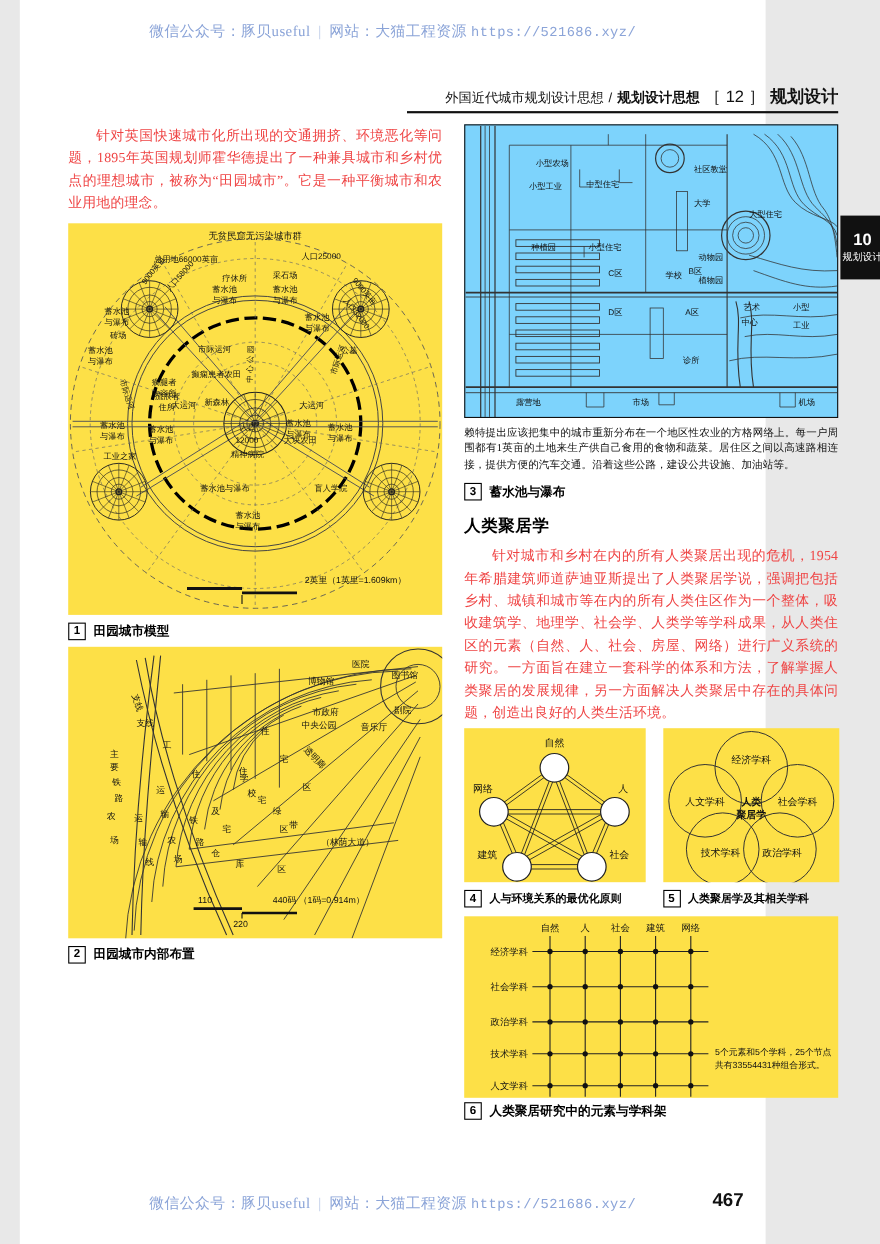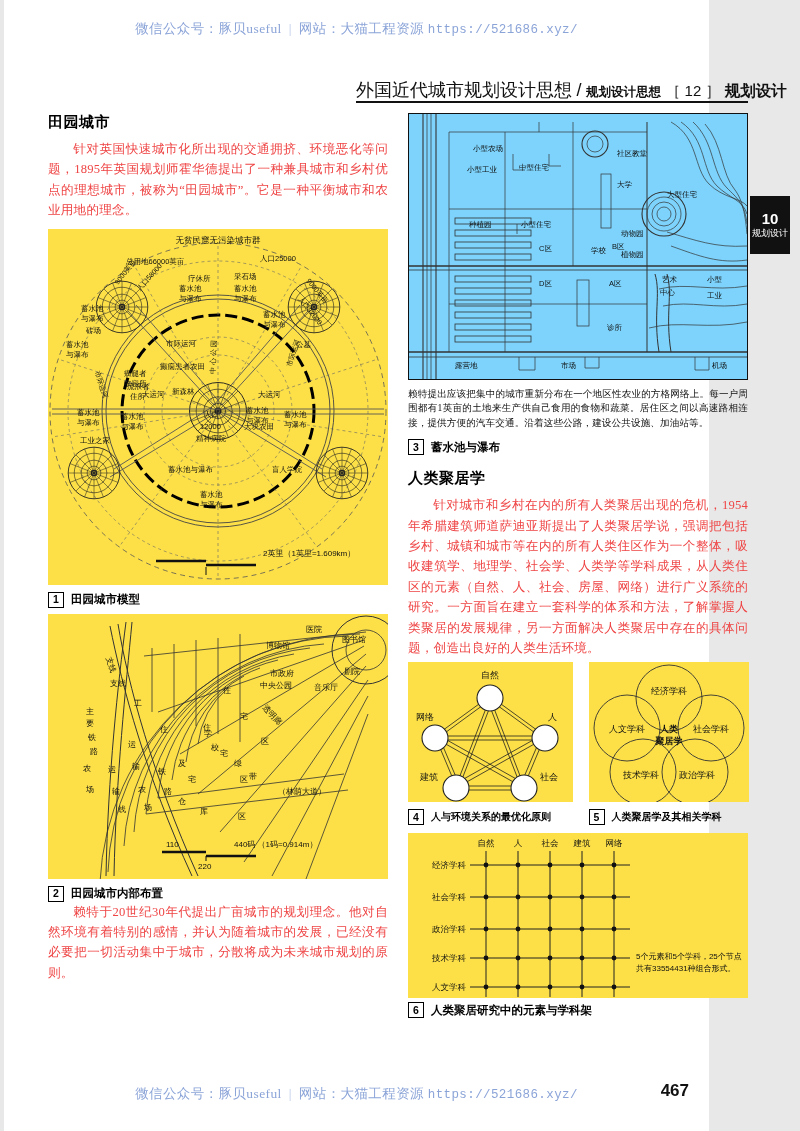--- a/index.html
+++ b/index.html
@@ -3,23 +3,22 @@
 <meta charset="utf-8">
 <style>
   html,body{margin:0;padding:0;}
   body{
     width:800px;height:1131px;
     background:#e8e8e8;
     font-family:"Liberation Serif","DejaVu Serif",serif;
     overflow:hidden;
   }
   .page{
-    position:absolute;left:4px;top:0;width:678px;height:1131px;
+    position:absolute;left:18px;top:0;width:678px;height:1131px;
     background:#ffffff;
-    padding-left:27px;
   }
   
   .wm{
     position:absolute;left:0;width:100%;text-align:center;
     color:#8ba4d8;font-size:13.5px;letter-spacing:.4px;
     font-family:"Liberation Serif",serif;white-space:nowrap;
   }
   .wm .sep{color:#b9c8e6;margin:0 7px;}
   .wm .url{font-family:"Liberation Mono","DejaVu Sans Mono",monospace;font-size:12.5px;}
   #wm-top{top:20px;}
@@ -27,21 +26,21 @@
   .pagenum{
     position:absolute;right:20px;top:1081px;font-size:17px;font-weight:bold;
     font-family:"Liberation Sans",sans-serif;color:#111;
   }
   
   .hdr{
     position:absolute;left:352px;top:78px;width:392px;text-align:right;
     font-family:"Liberation Sans","DejaVu Sans",sans-serif;color:#111;
     white-space:nowrap;
   }
-  .hdr .h-a{font-size:18px;}
+  .hdr .h-a{font-size:12px;}
   .hdr .h-b{font-size:12.5px;font-weight:bold;}
   .hdr .h-c{font-size:15px;}
   .hdr .h-d{font-size:15.5px;font-weight:bold;}
   .hdr-rule{position:absolute;left:352px;top:101px;width:392px;height:2px;background:#111;}
   
   .sidetab{
     position:absolute;left:746px;top:196px;width:40px;height:58px;background:#111;
     color:#fff;font-family:"Liberation Sans",sans-serif;
     display:flex;flex-direction:column;align-items:center;justify-content:center;
   }
@@ -97,21 +96,20 @@
   </div>
   <div class="hdr-rule"></div>
 
   <div class="sidetab">
     <span class="n">10</span>
     <span class="t">规划设计</span>
   </div>
 
   <div class="col-l">
 
-    <h2 class="sec">田园城市</h2>
     <p class="body">针对英国快速城市化所出现的交通拥挤、环境恶化等问题，1895年英国规划师霍华德提出了一种兼具城市和乡村优点的理想城市，被称为“田园城市”。它是一种平衡城市和农业用地的理念。</p>
 
     <div class="fig" style="margin-top:8px;">
       <svg width="340" height="356" viewBox="0 0 340 356">
         <defs>
           <g id="ward">
             <circle r="30" fill="none" stroke="#222" stroke-width="1"></circle>
             <circle r="23" fill="none" stroke="#222" stroke-width="0.7"></circle>
             <circle r="15" fill="none" stroke="#222" stroke-width="0.7"></circle>
             <circle r="8" fill="none" stroke="#222" stroke-width="0.7"></circle>
@@ -344,21 +342,20 @@
         <text x="150" y="255" font-size="8">220</text>
         <text x="186" y="233" font-size="8">440码 （1码=0.914m）</text>
       </svg>
     </div>
 
     <div class="figcap">
       <span class="num">2</span>
       <span class="txt">田园城市内部布置</span>
     </div>
 
-    <p class="body">赖特于20世纪30年代提出广亩城市的规划理念。他对自然环境有着特别的感情，并认为随着城市的发展，已经没有必要把一切活动集中于城市，分散将成为未来城市规划的原则。</p>
   </div>
 
   <div class="col-r">
 
     <div class="figbox" style="width:338px;height:265px;">
       <svg width="338" height="265" viewBox="0 0 338 265">
         <g stroke="#333" fill="none" stroke-width="0.7">
 
           <line x1="14" y1="0" x2="14" y2="265" stroke-width="1.1"></line>
           <line x1="18" y1="0" x2="18" y2="265"></line>

